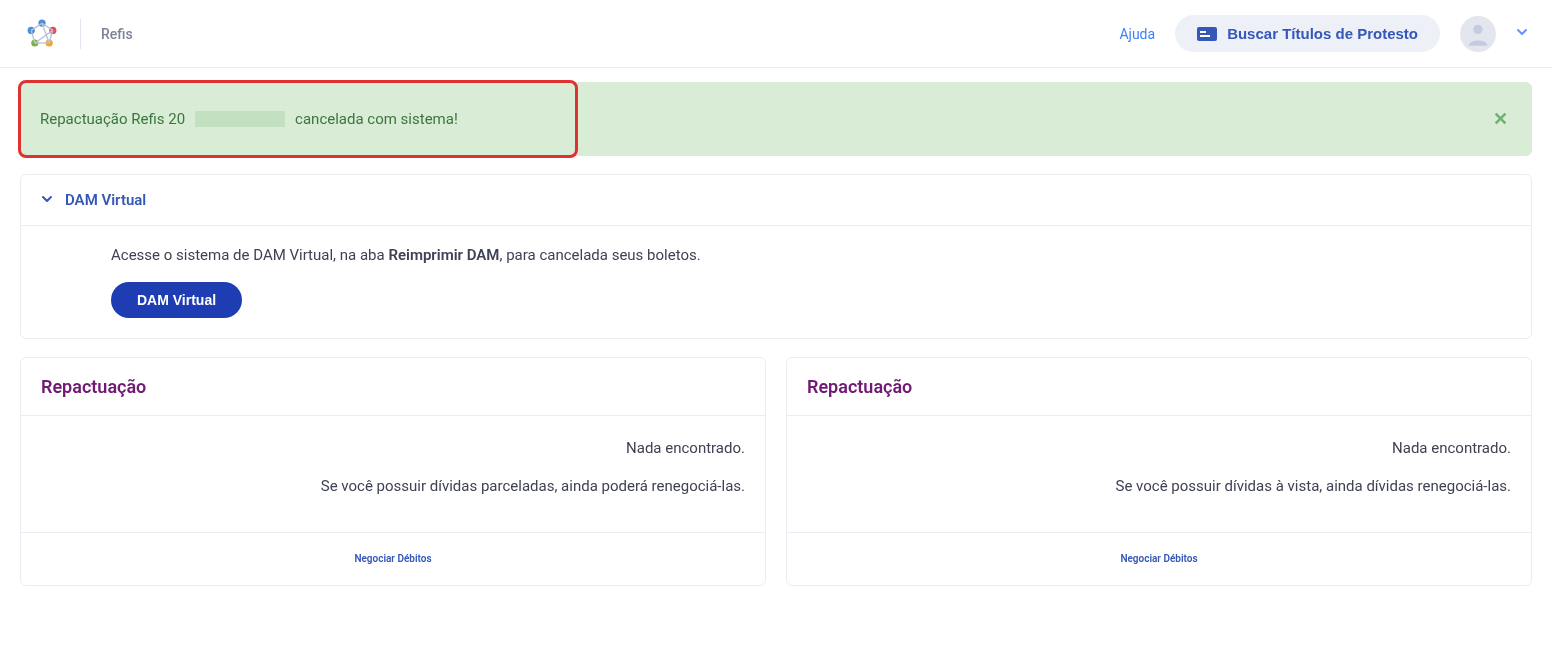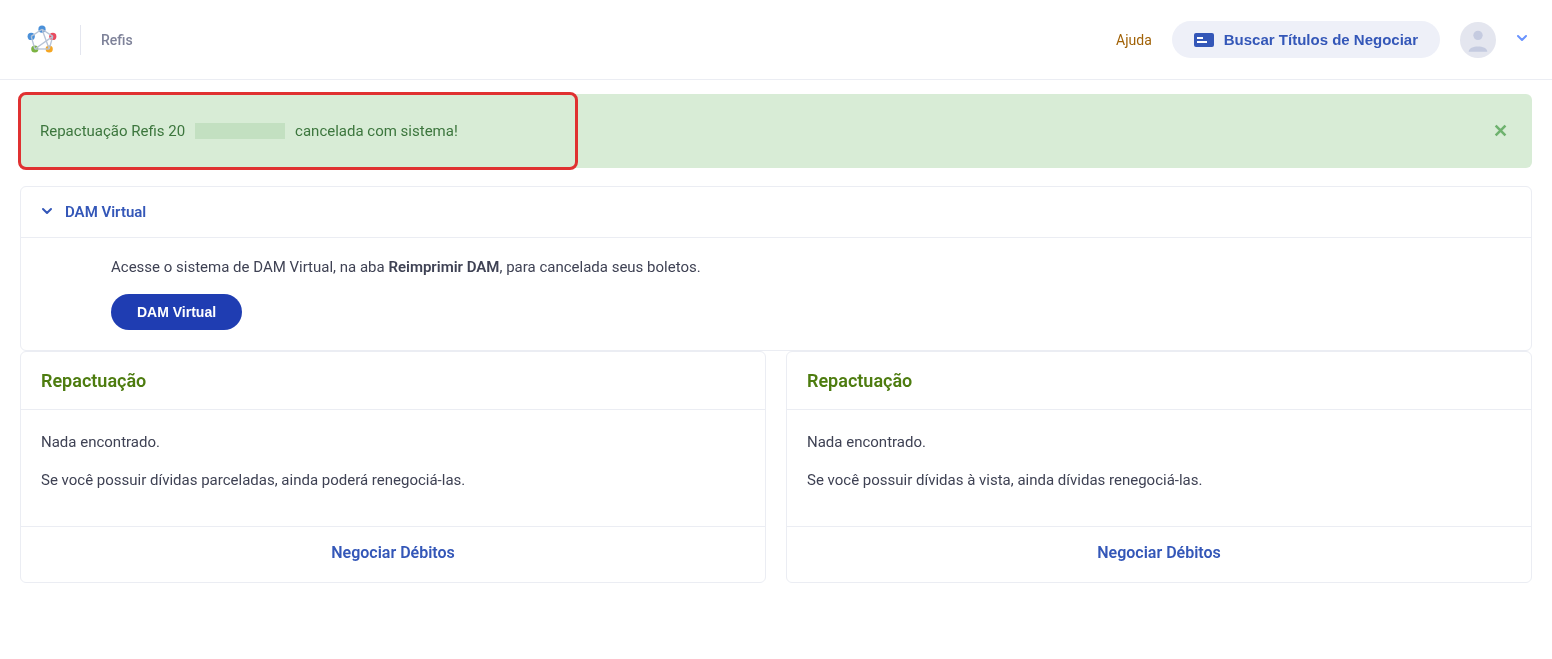--- a/index.html
+++ b/index.html
@@ -10,21 +10,21 @@
     body {
       font-family: -apple-system, BlinkMacSystemFont, 'Segoe UI', Roboto, 'Helvetica Neue', Arial, sans-serif;
       background: #ffffff;
       color: #3f4254;
       font-size: 14px;
     }
     .header {
       display: flex;
       align-items: center;
       padding: 0 24px;
-      height: 80px;
+      height: 68px;
       border-bottom: 1px solid #ebedf3;
       justify-content: space-between;
     }
     .header-left {
       display: flex;
       align-items: center;
       gap: 20px;
     }
     .logo {
       width: 36px;
@@ -42,21 +42,21 @@
       color: #7e8299;
       font-size: 14px;
       font-weight: 500;
     }
     .header-right {
       display: flex;
       align-items: center;
       gap: 20px;
     }
     .ajuda-link {
-      color: #a16207;
+      color: #3b82f6;
       font-size: 14px;
       text-decoration: none;
     }
     .search-button {
       display: flex;
       align-items: center;
       gap: 10px;
       background: #eef0f8;
       border: none;
       border-radius: 24px;
@@ -152,20 +152,21 @@
       font-size: 18px;
       font-weight: bold;
       cursor: pointer;
       background: none;
       border: none;
       padding: 4px;
     }
     .dam-panel {
       border: 1px solid #ebedf3;
       border-radius: 6px;
+      margin-bottom: 18px;
     }
     .dam-header {
       display: flex;
       align-items: center;
       gap: 12px;
       padding: 16px 20px;
       cursor: pointer;
     }
     .chevron-icon {
       color: #3457b8;
@@ -209,41 +210,42 @@
       border-radius: 6px;
       overflow: hidden;
     }
     .card-header {
       padding: 18px 20px;
       border-bottom: 1px solid #ebedf3;
     }
     .card-title {
       font-size: 18px;
       font-weight: 600;
-      color: #4d7c0f;
+      color: #701a75;
     }
     .card-body {
       padding: 20px;
     }
     .card-text {
       color: #3f4254;
       font-size: 15px;
       line-height: 1.6;
     }
     .card-text p {
       margin-bottom: 14px;
+      text-align: right;
     }
     .card-footer {
       padding: 16px 20px 20px 20px;
       text-align: center;
       border-top: 1px solid #ebedf3;
     }
     .negociar-link {
       color: #3457b8;
-      font-size: 16px;
+      font-size: 10px;
       font-weight: 600;
       text-decoration: none;
       cursor: pointer;
     }
   </style>
 </head>
 <body>
 
 <div class="header">
   <div class="header-left">
@@ -263,21 +265,21 @@
         <line x1="32" y1="16" x2="12" y2="30" stroke="#b8c4d6" stroke-width="1.5"></line>
       </svg>
     </div>
     <div class="divider"></div>
     <span class="page-title">Refis</span>
   </div>
   <div class="header-right">
     <a class="ajuda-link">Ajuda</a>
     <button class="search-button">
       <span class="card-icon"></span>
-      <span>Buscar Títulos de Negociar</span>
+      <span>Buscar Títulos de Protesto</span>
     </button>
     <div class="avatar">
       <svg viewBox="0 0 24 24">
         <circle cx="12" cy="8" r="4" fill="#c5cbe0"></circle>
         <path d="M4 22 C4 16, 20 16, 20 22 Z" fill="#c5cbe0"></path>
       </svg>
     </div>
     <span class="dropdown-caret">
       <svg width="12" height="12" viewBox="0 0 12 12">
         <path d="M2 4 L6 8 L10 4" stroke="#6993ff" stroke-width="2" fill="none" stroke-linecap="round" stroke-linejoin="round"></path>

